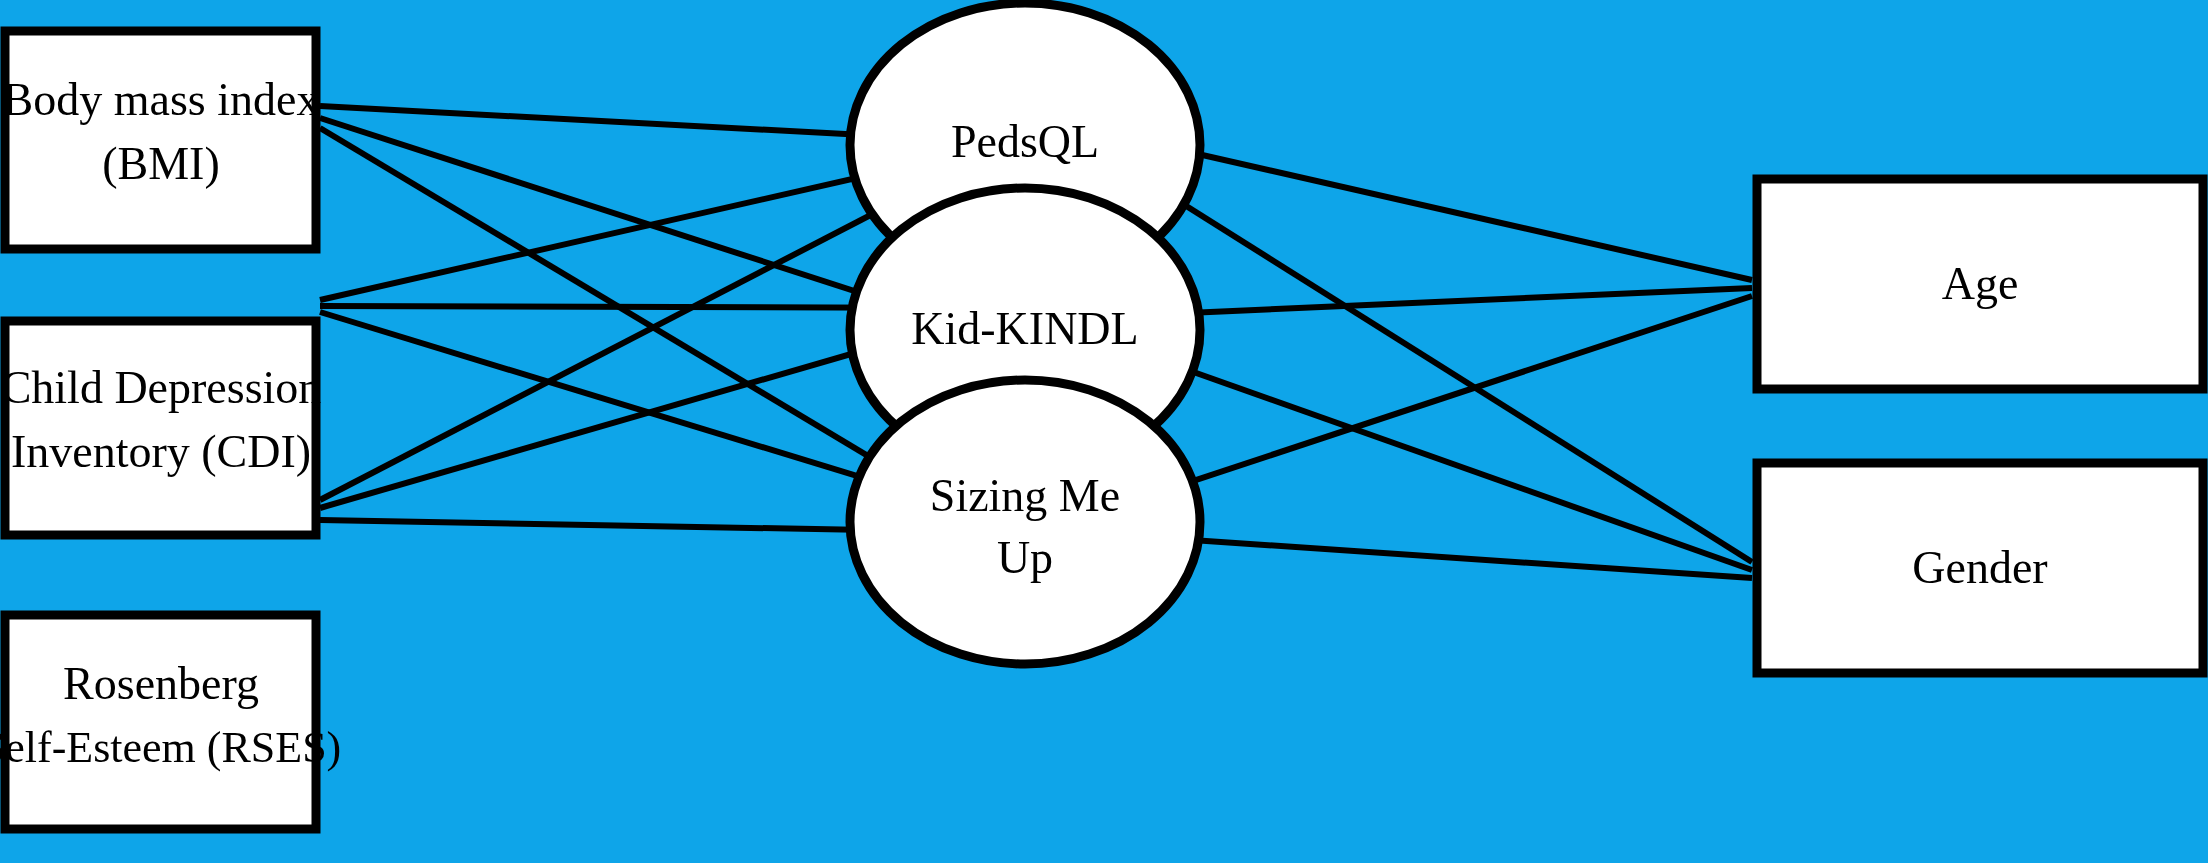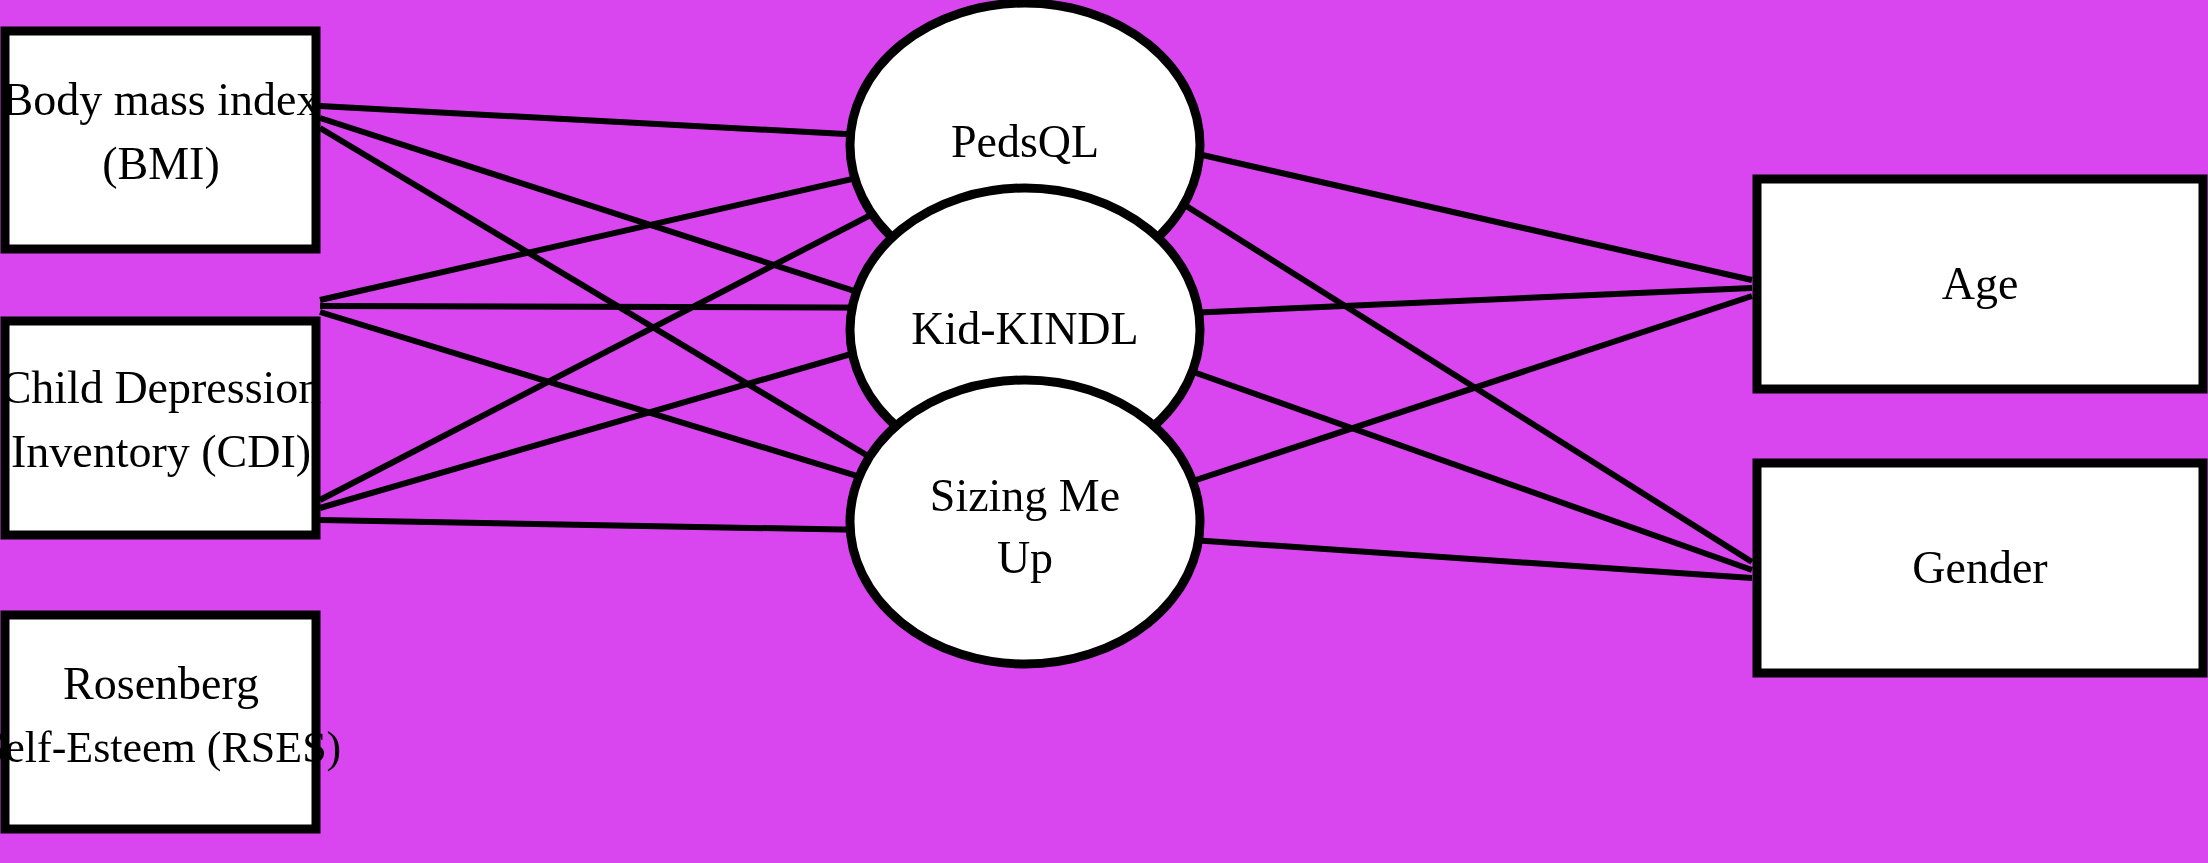--- a/index.html
+++ b/index.html
@@ -4,21 +4,21 @@
 <style>
   html, body {
     margin: 0;
     padding: 0;
     background: #ffffff;
   }
   #stage {
     position: relative;
     width: 2208px;
     height: 863px;
-    background: #d946ef;
+    background: #0ea5e9;
     overflow: hidden;
     font-family: "Liberation Serif", "DejaVu Serif", serif;
   }
   svg#diagram {
     position: absolute;
     left: 0;
     top: 0;
     width: 2208px;
     height: 863px;
   }

